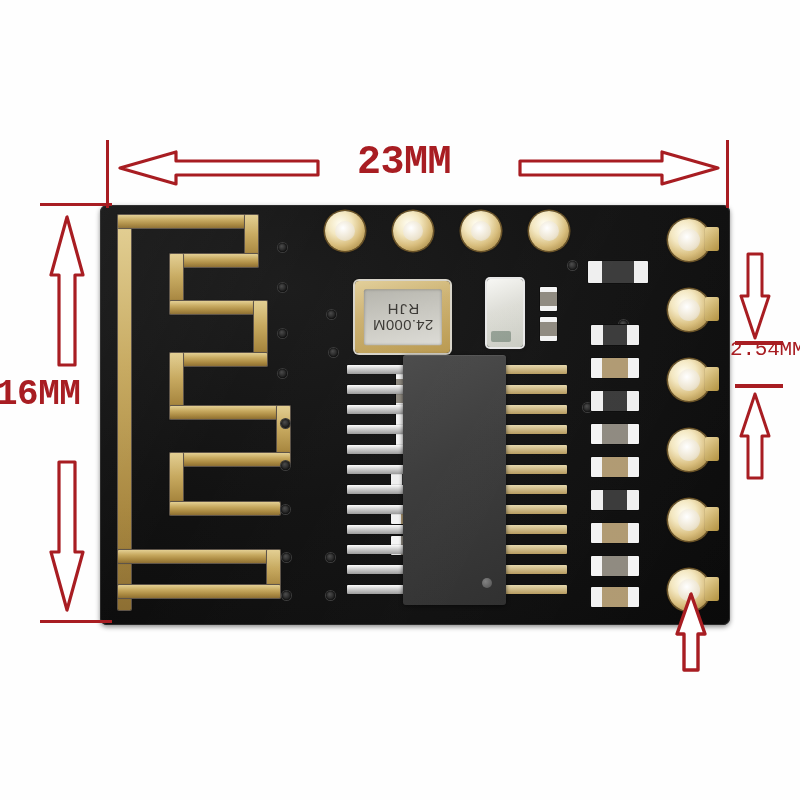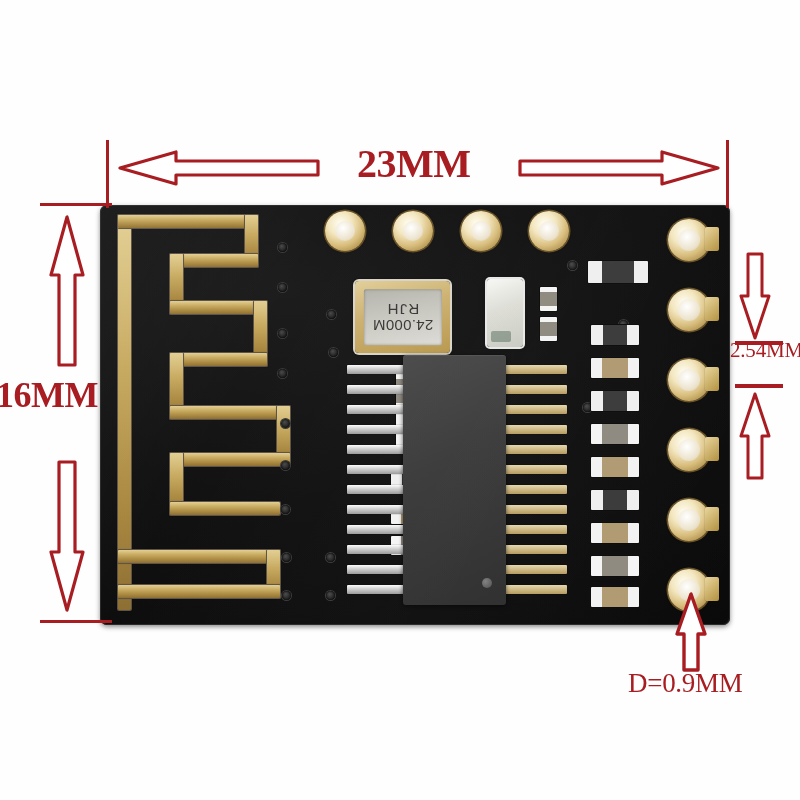--- a/index.html
+++ b/index.html
@@ -74,21 +74,21 @@
   #ic .dot{position:absolute;right:14%;bottom:7%;width:10px;height:10px;border-radius:50%;
     background:radial-gradient(circle at 35% 35%,#9b9b9b,#5a5a5a);opacity:.75;}
   .icpin{position:absolute;height:9px;border-radius:1px;
     background:linear-gradient(180deg,#fcfcfc 0%,#cfcfcf 45%,#9a9a9a 100%);
     box-shadow:0 0 1px rgba(0,0,0,.9);}
   .icpad{position:absolute;height:9px;border-radius:1px;
     background:linear-gradient(180deg,#e6d8ad,#b59a5e);box-shadow:0 0 1px rgba(0,0,0,.8);}
 
   
   .dimline{position:absolute;background:#a81d22;}
-  .dimtxt{position:absolute;color:#a81d22;font-family:Liberation Serif, serif;
+  .dimtxt{position:absolute;color:#a81d22;font-family:Liberation Mono, monospace;
           white-space:nowrap;}
   .ar{position:absolute;}
   .ar svg{display:block;overflow:visible;}
   .ar path,.ar polygon,.ar polyline{fill:#ffffff;stroke:#a81d22;}
 </style>
 </head>
 <body>
 
 <div id="stage">
 
@@ -253,15 +253,14 @@
     <svg width="34" height="88" viewBox="0 0 34 88">
       <polygon points="17,2 3,44 10,44 10,86 24,86 24,44 31,44" stroke-width="3" stroke-linejoin="round"></polygon>
     </svg>
   </div>
 
   <div class="ar" style="left:674px;top:592px;">
     <svg width="34" height="80" viewBox="0 0 34 80">
       <polygon points="17,2 3,42 10,42 10,78 24,78 24,42 31,42" stroke-width="3.4" stroke-linejoin="round"></polygon>
     </svg>
   </div>
-  <div class="dimtxt" style="left:628px;top:668px;font-size:27px;font-weight:400;letter-spacing:-0.3px;">D=0.9MM</div>
 
 </div>
 
 </body></html>

